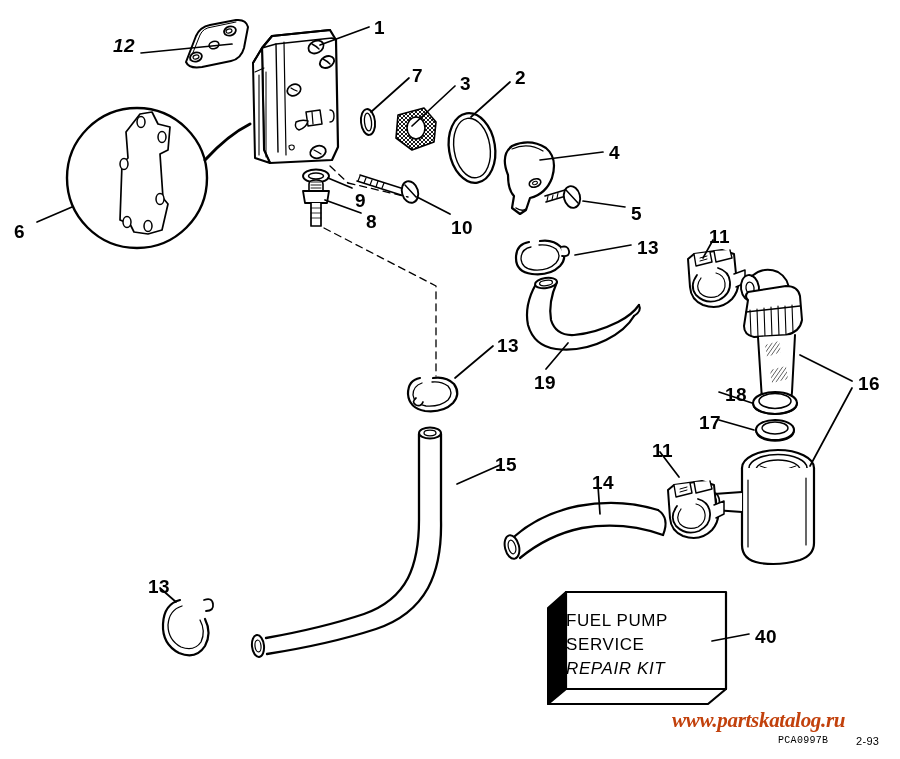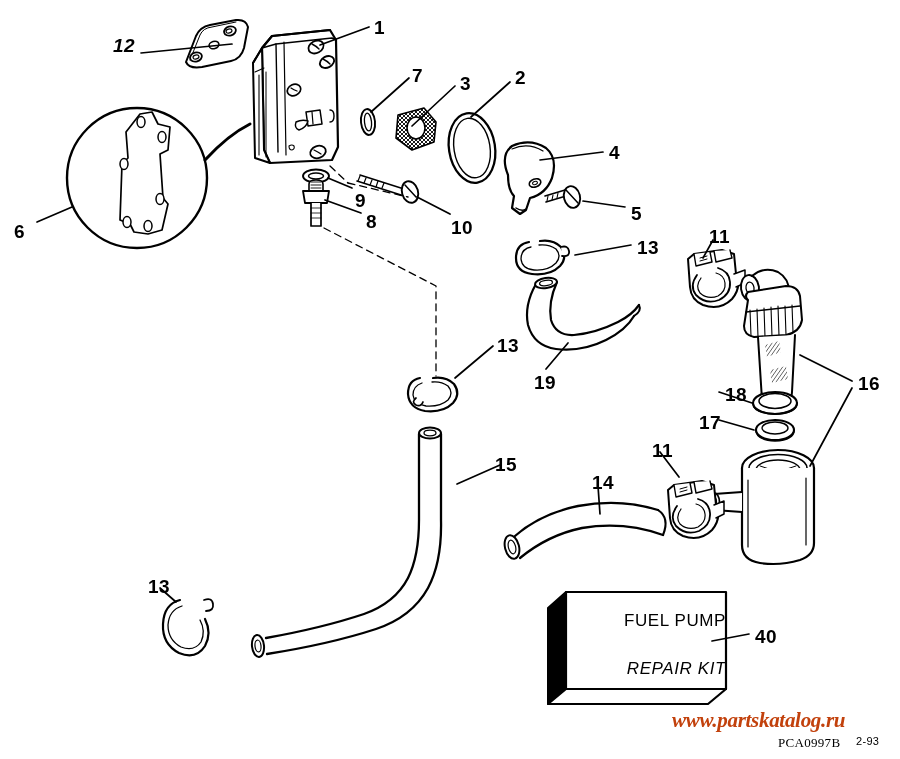--- a/index.html
+++ b/index.html
@@ -35,40 +35,40 @@
     white-space: nowrap;
     letter-spacing: 0.5px;
   }
   .kit-text {
     position: absolute;
     font-family: "Liberation Sans", sans-serif;
     font-size: 17px;
     color: #000000;
     letter-spacing: 0.6px;
     white-space: nowrap;
-    text-align: right;
+    text-align: left;
   }
   #watermark {
     position: absolute;
     left: 672px;
     top: 708px;
     font-family: "Liberation Serif", serif;
     font-style: italic;
     font-weight: bold;
     font-size: 21px;
     color: #c2410c;
     letter-spacing: -0.3px;
     white-space: nowrap;
   }
   #figure-code {
     position: absolute;
     left: 778px;
     top: 735px;
-    font-family: Liberation Serif, serif;
-    font-size: 13px;
+    font-family: Liberation Mono, monospace;
+    font-size: 10px;
     color: #000000;
     letter-spacing: 0.3px;
     white-space: nowrap;
   }
   #figure-date {
     position: absolute;
     left: 856px;
     top: 735px;
     font-family: "Liberation Sans", sans-serif;
     font-size: 11px;
@@ -377,19 +377,20 @@
   <div class="callout-label" style="left:699px; top:413px;">17</div>
   <div class="callout-label" style="left:497px; top:336px;">13</div>
   <div class="callout-label" style="left:534px; top:373px;">19</div>
   <div class="callout-label" style="left:652px; top:441px;">11</div>
   <div class="callout-label" style="left:495px; top:455px;">15</div>
   <div class="callout-label" style="left:592px; top:473px;">14</div>
   <div class="callout-label" style="left:148px; top:577px;">13</div>
   <div class="callout-label" style="left:755px; top:627px;">40</div>
 
   <div class="kit-text" style="left:566px; top:611px; width:160px;">FUEL PUMP</div>
+  <div class="kit-text" style="left:566px; top:635px; width:160px;">SERVICE</div>
   <div class="kit-text" style="left:566px; top:659px; width:160px;font-style:italic;">REPAIR KIT</div>
 
   <div id="watermark">www.partskatalog.ru</div>
   <div id="figure-code">PCA0997B</div>
   <div id="figure-date">2-93</div>
 
 </div>
 
 </body></html>

